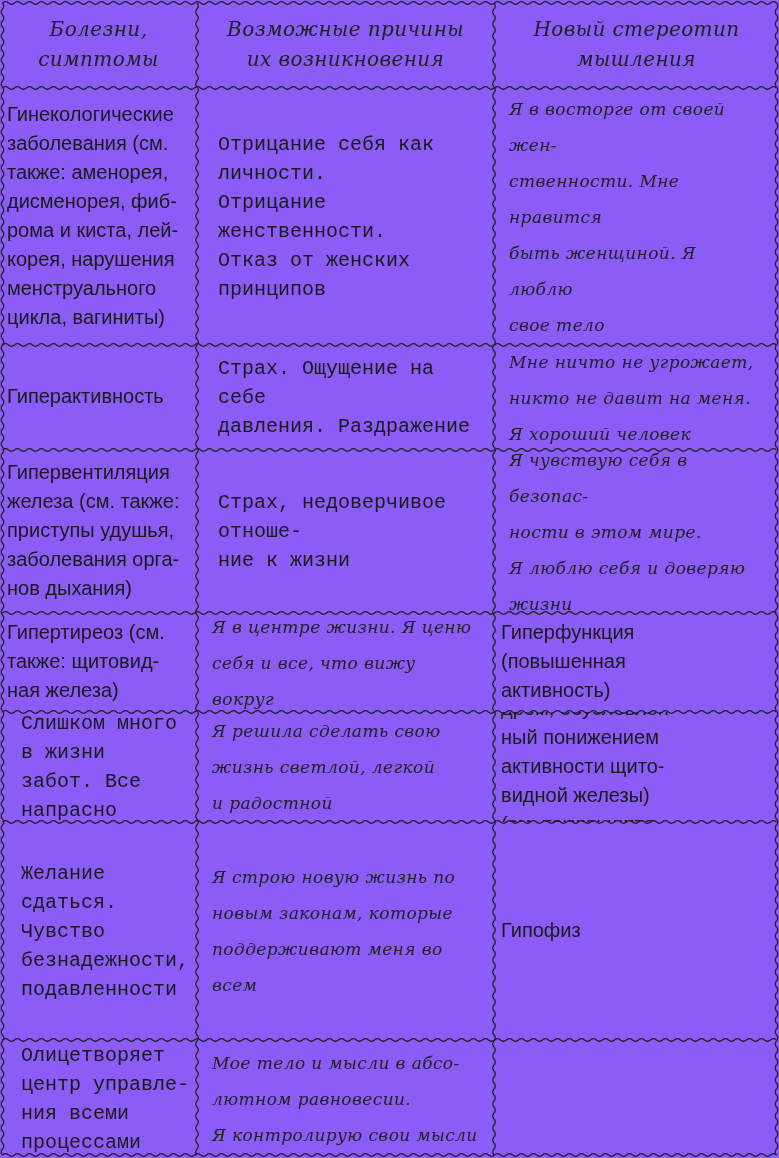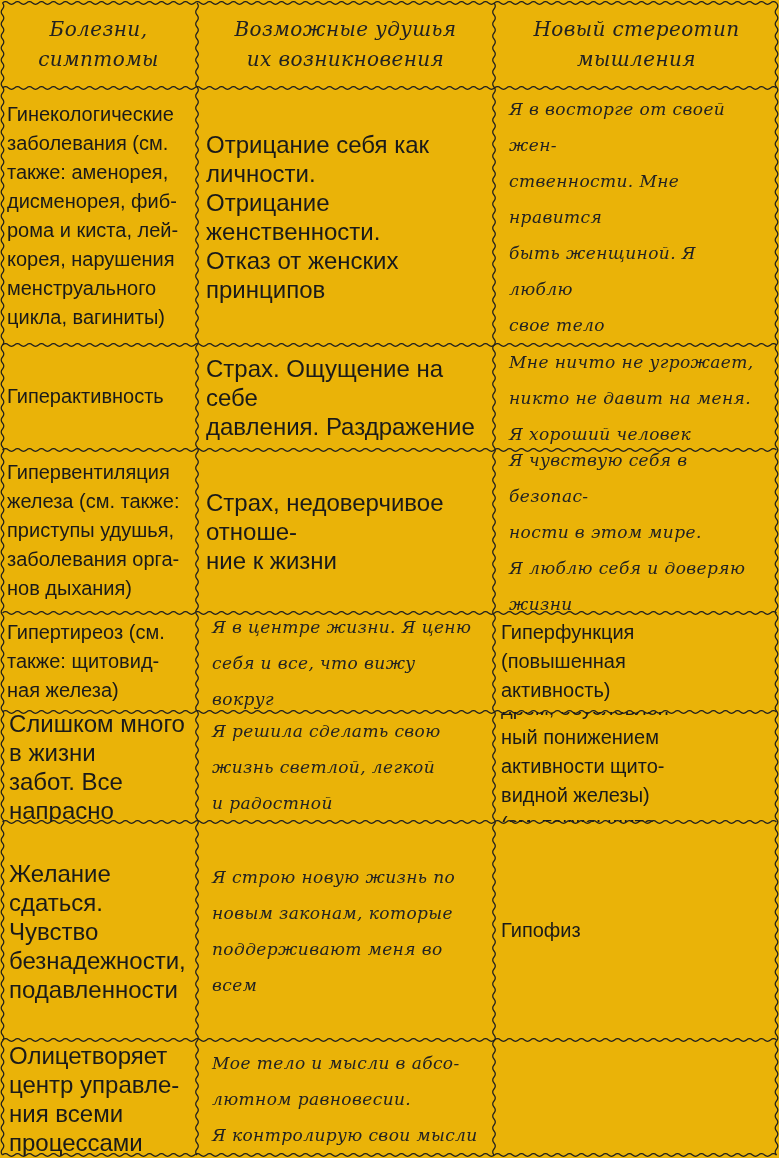--- a/index.html
+++ b/index.html
@@ -1,20 +1,20 @@
 <!DOCTYPE html>
 <html><head>
 <meta charset="utf-8">
 <style>
   html, body { margin: 0; padding: 0; background: #ffffff; }
   .page {
     position: relative;
     width: 779px;
     height: 1158px;
-    background: #eab308;
+    background: #8b5cf6;
     overflow: hidden;
   }
   #borders {
     position: absolute;
     left: 0; top: 0;
     width: 779px; height: 1158px;
     z-index: 0;
   }
   .grid {
     position: absolute;
@@ -34,24 +34,24 @@
     overflow: hidden;
   }
   
   .c0 {
     font-family: "Liberation Sans", sans-serif;
     font-size: 20px;
     line-height: 29px;
     padding: 4px 2px 6px 7px;
   }
   .c1 {
-    font-family: Liberation Sans, sans-serif;
-    font-size: 24px;
+    font-family: Liberation Mono, monospace;
+    font-size: 20px;
     line-height: 29px;
-    padding: 6px 4px 6px 9px;
+    padding: 6px 4px 6px 21px;
   }
   
   .c2 {
     font-family: "DejaVu Serif", serif;
     font-style: italic;
     font-size: 17px;
     line-height: 36px;
     letter-spacing: 0.4px;
     padding: 6px 16px 6px 15px;
     color: #222222;
@@ -84,21 +84,21 @@
       <path d="M 2.5 1040 q 3 -2.6 6 0 q 3 2.6 6 0 q 3 -2.6 6 0 q 3 2.6 6 0 q 3 -2.6 6 0 q 3 2.6 6 0 q 3 -2.6 6 0 q 3 2.6 6 0 q 3 -2.6 6 0 q 3 2.6 6 0 q 3 -2.6 6 0 q 3 2.6 6 0 q 3 -2.6 6 0 q 3 2.6 6 0 q 3 -2.6 6 0 q 3 2.6 6 0 q 3 -2.6 6 0 q 3 2.6 6 0 q 3 -2.6 6 0 q 3 2.6 6 0 q 3 -2.6 6 0 q 3 2.6 6 0 q 3 -2.6 6 0 q 3 2.6 6 0 q 3 -2.6 6 0 q 3 2.6 6 0 q 3 -2.6 6 0 q 3 2.6 6 0 q 3 -2.6 6 0 q 3 2.6 6 0 q 3 -2.6 6 0 q 3 2.6 6 0 q 3 -2.6 6 0 q 3 2.6 6 0 q 3 -2.6 6 0 q 3 2.6 6 0 q 3 -2.6 6 0 q 3 2.6 6 0 q 3 -2.6 6 0 q 3 2.6 6 0 q 3 -2.6 6 0 q 3 2.6 6 0 q 3 -2.6 6 0 q 3 2.6 6 0 q 3 -2.6 6 0 q 3 2.6 6 0 q 3 -2.6 6 0 q 3 2.6 6 0 q 3 -2.6 6 0 q 3 2.6 6 0 q 3 -2.6 6 0 q 3 2.6 6 0 q 3 -2.6 6 0 q 3 2.6 6 0 q 3 -2.6 6 0 q 3 2.6 6 0 q 3 -2.6 6 0 q 3 2.6 6 0 q 3 -2.6 6 0 q 3 2.6 6 0 q 3 -2.6 6 0 q 3 2.6 6 0 q 3 -2.6 6 0 q 3 2.6 6 0 q 3 -2.6 6 0 q 3 2.6 6 0 q 3 -2.6 6 0 q 3 2.6 6 0 q 3 -2.6 6 0 q 3 2.6 6 0 q 3 -2.6 6 0 q 3 2.6 6 0 q 3 -2.6 6 0 q 3 2.6 6 0 q 3 -2.6 6 0 q 3 2.6 6 0 q 3 -2.6 6 0 q 3 2.6 6 0 q 3 -2.6 6 0 q 3 2.6 6 0 q 3 -2.6 6 0 q 3 2.6 6 0 q 3 -2.6 6 0 q 3 2.6 6 0 q 3 -2.6 6 0 q 3 2.6 6 0 q 3 -2.6 6 0 q 3 2.6 6 0 q 3 -2.6 6 0 q 3 2.6 6 0 q 3 -2.6 6 0 q 3 2.6 6 0 q 3 -2.6 6 0 q 3 2.6 6 0 q 3 -2.6 6 0 q 3 2.6 6 0 q 3 -2.6 6 0 q 3 2.6 6 0 q 3 -2.6 6 0 q 3 2.6 6 0 q 3 -2.6 6 0 q 3 2.6 6 0 q 3 -2.6 6 0 q 3 2.6 6 0 q 3 -2.6 6 0 q 3 2.6 6 0 q 3 -2.6 6 0 q 3 2.6 6 0 q 3 -2.6 6 0 q 3 2.6 6 0 q 3 -2.6 6 0 q 3 2.6 6 0 q 3 -2.6 6 0 q 3 2.6 6 0 q 3 -2.6 6 0 q 3 2.6 6 0 q 3 -2.6 6 0 q 3 2.6 6 0 q 3 -2.6 6 0 q 3 2.6 6 0 q 3 -2.6 6 0 q 3 2.6 6 0 q 3 -2.6 6 0 q 3 2.6 6 0 q 3 -2.6 6 0 q 3 2.6 6 0 q 3 -2.6 6 0 q 3 2.6 6 0 q 3 -2.6 6 0" fill="none" stroke="#1f1f1f" stroke-width="1.2"></path>
       <path d="M 2.5 1155 q 3 -2.6 6 0 q 3 2.6 6 0 q 3 -2.6 6 0 q 3 2.6 6 0 q 3 -2.6 6 0 q 3 2.6 6 0 q 3 -2.6 6 0 q 3 2.6 6 0 q 3 -2.6 6 0 q 3 2.6 6 0 q 3 -2.6 6 0 q 3 2.6 6 0 q 3 -2.6 6 0 q 3 2.6 6 0 q 3 -2.6 6 0 q 3 2.6 6 0 q 3 -2.6 6 0 q 3 2.6 6 0 q 3 -2.6 6 0 q 3 2.6 6 0 q 3 -2.6 6 0 q 3 2.6 6 0 q 3 -2.6 6 0 q 3 2.6 6 0 q 3 -2.6 6 0 q 3 2.6 6 0 q 3 -2.6 6 0 q 3 2.6 6 0 q 3 -2.6 6 0 q 3 2.6 6 0 q 3 -2.6 6 0 q 3 2.6 6 0 q 3 -2.6 6 0 q 3 2.6 6 0 q 3 -2.6 6 0 q 3 2.6 6 0 q 3 -2.6 6 0 q 3 2.6 6 0 q 3 -2.6 6 0 q 3 2.6 6 0 q 3 -2.6 6 0 q 3 2.6 6 0 q 3 -2.6 6 0 q 3 2.6 6 0 q 3 -2.6 6 0 q 3 2.6 6 0 q 3 -2.6 6 0 q 3 2.6 6 0 q 3 -2.6 6 0 q 3 2.6 6 0 q 3 -2.6 6 0 q 3 2.6 6 0 q 3 -2.6 6 0 q 3 2.6 6 0 q 3 -2.6 6 0 q 3 2.6 6 0 q 3 -2.6 6 0 q 3 2.6 6 0 q 3 -2.6 6 0 q 3 2.6 6 0 q 3 -2.6 6 0 q 3 2.6 6 0 q 3 -2.6 6 0 q 3 2.6 6 0 q 3 -2.6 6 0 q 3 2.6 6 0 q 3 -2.6 6 0 q 3 2.6 6 0 q 3 -2.6 6 0 q 3 2.6 6 0 q 3 -2.6 6 0 q 3 2.6 6 0 q 3 -2.6 6 0 q 3 2.6 6 0 q 3 -2.6 6 0 q 3 2.6 6 0 q 3 -2.6 6 0 q 3 2.6 6 0 q 3 -2.6 6 0 q 3 2.6 6 0 q 3 -2.6 6 0 q 3 2.6 6 0 q 3 -2.6 6 0 q 3 2.6 6 0 q 3 -2.6 6 0 q 3 2.6 6 0 q 3 -2.6 6 0 q 3 2.6 6 0 q 3 -2.6 6 0 q 3 2.6 6 0 q 3 -2.6 6 0 q 3 2.6 6 0 q 3 -2.6 6 0 q 3 2.6 6 0 q 3 -2.6 6 0 q 3 2.6 6 0 q 3 -2.6 6 0 q 3 2.6 6 0 q 3 -2.6 6 0 q 3 2.6 6 0 q 3 -2.6 6 0 q 3 2.6 6 0 q 3 -2.6 6 0 q 3 2.6 6 0 q 3 -2.6 6 0 q 3 2.6 6 0 q 3 -2.6 6 0 q 3 2.6 6 0 q 3 -2.6 6 0 q 3 2.6 6 0 q 3 -2.6 6 0 q 3 2.6 6 0 q 3 -2.6 6 0 q 3 2.6 6 0 q 3 -2.6 6 0 q 3 2.6 6 0 q 3 -2.6 6 0 q 3 2.6 6 0 q 3 -2.6 6 0 q 3 2.6 6 0 q 3 -2.6 6 0 q 3 2.6 6 0 q 3 -2.6 6 0 q 3 2.6 6 0 q 3 -2.6 6 0 q 3 2.6 6 0 q 3 -2.6 6 0 q 3 2.6 6 0 q 3 -2.6 6 0" fill="none" stroke="#1f1f1f" stroke-width="1.2"></path>
       <path d="M 2.5 3 q 2.6 3 0 6 q -2.6 3 0 6 q 2.6 3 0 6 q -2.6 3 0 6 q 2.6 3 0 6 q -2.6 3 0 6 q 2.6 3 0 6 q -2.6 3 0 6 q 2.6 3 0 6 q -2.6 3 0 6 q 2.6 3 0 6 q -2.6 3 0 6 q 2.6 3 0 6 q -2.6 3 0 6 q 2.6 3 0 6 q -2.6 3 0 6 q 2.6 3 0 6 q -2.6 3 0 6 q 2.6 3 0 6 q -2.6 3 0 6 q 2.6 3 0 6 q -2.6 3 0 6 q 2.6 3 0 6 q -2.6 3 0 6 q 2.6 3 0 6 q -2.6 3 0 6 q 2.6 3 0 6 q -2.6 3 0 6 q 2.6 3 0 6 q -2.6 3 0 6 q 2.6 3 0 6 q -2.6 3 0 6 q 2.6 3 0 6 q -2.6 3 0 6 q 2.6 3 0 6 q -2.6 3 0 6 q 2.6 3 0 6 q -2.6 3 0 6 q 2.6 3 0 6 q -2.6 3 0 6 q 2.6 3 0 6 q -2.6 3 0 6 q 2.6 3 0 6 q -2.6 3 0 6 q 2.6 3 0 6 q -2.6 3 0 6 q 2.6 3 0 6 q -2.6 3 0 6 q 2.6 3 0 6 q -2.6 3 0 6 q 2.6 3 0 6 q -2.6 3 0 6 q 2.6 3 0 6 q -2.6 3 0 6 q 2.6 3 0 6 q -2.6 3 0 6 q 2.6 3 0 6 q -2.6 3 0 6 q 2.6 3 0 6 q -2.6 3 0 6 q 2.6 3 0 6 q -2.6 3 0 6 q 2.6 3 0 6 q -2.6 3 0 6 q 2.6 3 0 6 q -2.6 3 0 6 q 2.6 3 0 6 q -2.6 3 0 6 q 2.6 3 0 6 q -2.6 3 0 6 q 2.6 3 0 6 q -2.6 3 0 6 q 2.6 3 0 6 q -2.6 3 0 6 q 2.6 3 0 6 q -2.6 3 0 6 q 2.6 3 0 6 q -2.6 3 0 6 q 2.6 3 0 6 q -2.6 3 0 6 q 2.6 3 0 6 q -2.6 3 0 6 q 2.6 3 0 6 q -2.6 3 0 6 q 2.6 3 0 6 q -2.6 3 0 6 q 2.6 3 0 6 q -2.6 3 0 6 q 2.6 3 0 6 q -2.6 3 0 6 q 2.6 3 0 6 q -2.6 3 0 6 q 2.6 3 0 6 q -2.6 3 0 6 q 2.6 3 0 6 q -2.6 3 0 6 q 2.6 3 0 6 q -2.6 3 0 6 q 2.6 3 0 6 q -2.6 3 0 6 q 2.6 3 0 6 q -2.6 3 0 6 q 2.6 3 0 6 q -2.6 3 0 6 q 2.6 3 0 6 q -2.6 3 0 6 q 2.6 3 0 6 q -2.6 3 0 6 q 2.6 3 0 6 q -2.6 3 0 6 q 2.6 3 0 6 q -2.6 3 0 6 q 2.6 3 0 6 q -2.6 3 0 6 q 2.6 3 0 6 q -2.6 3 0 6 q 2.6 3 0 6 q -2.6 3 0 6 q 2.6 3 0 6 q -2.6 3 0 6 q 2.6 3 0 6 q -2.6 3 0 6 q 2.6 3 0 6 q -2.6 3 0 6 q 2.6 3 0 6 q -2.6 3 0 6 q 2.6 3 0 6 q -2.6 3 0 6 q 2.6 3 0 6 q -2.6 3 0 6 q 2.6 3 0 6 q -2.6 3 0 6 q 2.6 3 0 6 q -2.6 3 0 6 q 2.6 3 0 6 q -2.6 3 0 6 q 2.6 3 0 6 q -2.6 3 0 6 q 2.6 3 0 6 q -2.6 3 0 6 q 2.6 3 0 6 q -2.6 3 0 6 q 2.6 3 0 6 q -2.6 3 0 6 q 2.6 3 0 6 q -2.6 3 0 6 q 2.6 3 0 6 q -2.6 3 0 6 q 2.6 3 0 6 q -2.6 3 0 6 q 2.6 3 0 6 q -2.6 3 0 6 q 2.6 3 0 6 q -2.6 3 0 6 q 2.6 3 0 6 q -2.6 3 0 6 q 2.6 3 0 6 q -2.6 3 0 6 q 2.6 3 0 6 q -2.6 3 0 6 q 2.6 3 0 6 q -2.6 3 0 6 q 2.6 3 0 6 q -2.6 3 0 6 q 2.6 3 0 6 q -2.6 3 0 6 q 2.6 3 0 6 q -2.6 3 0 6 q 2.6 3 0 6 q -2.6 3 0 6 q 2.6 3 0 6 q -2.6 3 0 6 q 2.6 3 0 6 q -2.6 3 0 6 q 2.6 3 0 6 q -2.6 3 0 6 q 2.6 3 0 6 q -2.6 3 0 6 q 2.6 3 0 6 q -2.6 3 0 6 q 2.6 3 0 6 q -2.6 3 0 6 q 2.6 3 0 6 q -2.6 3 0 6 q 2.6 3 0 6 q -2.6 3 0 6 q 2.6 3 0 6 q -2.6 3 0 6 q 2.6 3 0 6 q -2.6 3 0 6 q 2.6 3 0 6 q -2.6 3 0 6" fill="none" stroke="#1f1f1f" stroke-width="1.2"></path>
       <path d="M 197 3 q 2.6 3 0 6 q -2.6 3 0 6 q 2.6 3 0 6 q -2.6 3 0 6 q 2.6 3 0 6 q -2.6 3 0 6 q 2.6 3 0 6 q -2.6 3 0 6 q 2.6 3 0 6 q -2.6 3 0 6 q 2.6 3 0 6 q -2.6 3 0 6 q 2.6 3 0 6 q -2.6 3 0 6 q 2.6 3 0 6 q -2.6 3 0 6 q 2.6 3 0 6 q -2.6 3 0 6 q 2.6 3 0 6 q -2.6 3 0 6 q 2.6 3 0 6 q -2.6 3 0 6 q 2.6 3 0 6 q -2.6 3 0 6 q 2.6 3 0 6 q -2.6 3 0 6 q 2.6 3 0 6 q -2.6 3 0 6 q 2.6 3 0 6 q -2.6 3 0 6 q 2.6 3 0 6 q -2.6 3 0 6 q 2.6 3 0 6 q -2.6 3 0 6 q 2.6 3 0 6 q -2.6 3 0 6 q 2.6 3 0 6 q -2.6 3 0 6 q 2.6 3 0 6 q -2.6 3 0 6 q 2.6 3 0 6 q -2.6 3 0 6 q 2.6 3 0 6 q -2.6 3 0 6 q 2.6 3 0 6 q -2.6 3 0 6 q 2.6 3 0 6 q -2.6 3 0 6 q 2.6 3 0 6 q -2.6 3 0 6 q 2.6 3 0 6 q -2.6 3 0 6 q 2.6 3 0 6 q -2.6 3 0 6 q 2.6 3 0 6 q -2.6 3 0 6 q 2.6 3 0 6 q -2.6 3 0 6 q 2.6 3 0 6 q -2.6 3 0 6 q 2.6 3 0 6 q -2.6 3 0 6 q 2.6 3 0 6 q -2.6 3 0 6 q 2.6 3 0 6 q -2.6 3 0 6 q 2.6 3 0 6 q -2.6 3 0 6 q 2.6 3 0 6 q -2.6 3 0 6 q 2.6 3 0 6 q -2.6 3 0 6 q 2.6 3 0 6 q -2.6 3 0 6 q 2.6 3 0 6 q -2.6 3 0 6 q 2.6 3 0 6 q -2.6 3 0 6 q 2.6 3 0 6 q -2.6 3 0 6 q 2.6 3 0 6 q -2.6 3 0 6 q 2.6 3 0 6 q -2.6 3 0 6 q 2.6 3 0 6 q -2.6 3 0 6 q 2.6 3 0 6 q -2.6 3 0 6 q 2.6 3 0 6 q -2.6 3 0 6 q 2.6 3 0 6 q -2.6 3 0 6 q 2.6 3 0 6 q -2.6 3 0 6 q 2.6 3 0 6 q -2.6 3 0 6 q 2.6 3 0 6 q -2.6 3 0 6 q 2.6 3 0 6 q -2.6 3 0 6 q 2.6 3 0 6 q -2.6 3 0 6 q 2.6 3 0 6 q -2.6 3 0 6 q 2.6 3 0 6 q -2.6 3 0 6 q 2.6 3 0 6 q -2.6 3 0 6 q 2.6 3 0 6 q -2.6 3 0 6 q 2.6 3 0 6 q -2.6 3 0 6 q 2.6 3 0 6 q -2.6 3 0 6 q 2.6 3 0 6 q -2.6 3 0 6 q 2.6 3 0 6 q -2.6 3 0 6 q 2.6 3 0 6 q -2.6 3 0 6 q 2.6 3 0 6 q -2.6 3 0 6 q 2.6 3 0 6 q -2.6 3 0 6 q 2.6 3 0 6 q -2.6 3 0 6 q 2.6 3 0 6 q -2.6 3 0 6 q 2.6 3 0 6 q -2.6 3 0 6 q 2.6 3 0 6 q -2.6 3 0 6 q 2.6 3 0 6 q -2.6 3 0 6 q 2.6 3 0 6 q -2.6 3 0 6 q 2.6 3 0 6 q -2.6 3 0 6 q 2.6 3 0 6 q -2.6 3 0 6 q 2.6 3 0 6 q -2.6 3 0 6 q 2.6 3 0 6 q -2.6 3 0 6 q 2.6 3 0 6 q -2.6 3 0 6 q 2.6 3 0 6 q -2.6 3 0 6 q 2.6 3 0 6 q -2.6 3 0 6 q 2.6 3 0 6 q -2.6 3 0 6 q 2.6 3 0 6 q -2.6 3 0 6 q 2.6 3 0 6 q -2.6 3 0 6 q 2.6 3 0 6 q -2.6 3 0 6 q 2.6 3 0 6 q -2.6 3 0 6 q 2.6 3 0 6 q -2.6 3 0 6 q 2.6 3 0 6 q -2.6 3 0 6 q 2.6 3 0 6 q -2.6 3 0 6 q 2.6 3 0 6 q -2.6 3 0 6 q 2.6 3 0 6 q -2.6 3 0 6 q 2.6 3 0 6 q -2.6 3 0 6 q 2.6 3 0 6 q -2.6 3 0 6 q 2.6 3 0 6 q -2.6 3 0 6 q 2.6 3 0 6 q -2.6 3 0 6 q 2.6 3 0 6 q -2.6 3 0 6 q 2.6 3 0 6 q -2.6 3 0 6 q 2.6 3 0 6 q -2.6 3 0 6 q 2.6 3 0 6 q -2.6 3 0 6 q 2.6 3 0 6 q -2.6 3 0 6 q 2.6 3 0 6 q -2.6 3 0 6 q 2.6 3 0 6 q -2.6 3 0 6" fill="none" stroke="#1f1f1f" stroke-width="1.2"></path>
       <path d="M 494 3 q 2.6 3 0 6 q -2.6 3 0 6 q 2.6 3 0 6 q -2.6 3 0 6 q 2.6 3 0 6 q -2.6 3 0 6 q 2.6 3 0 6 q -2.6 3 0 6 q 2.6 3 0 6 q -2.6 3 0 6 q 2.6 3 0 6 q -2.6 3 0 6 q 2.6 3 0 6 q -2.6 3 0 6 q 2.6 3 0 6 q -2.6 3 0 6 q 2.6 3 0 6 q -2.6 3 0 6 q 2.6 3 0 6 q -2.6 3 0 6 q 2.6 3 0 6 q -2.6 3 0 6 q 2.6 3 0 6 q -2.6 3 0 6 q 2.6 3 0 6 q -2.6 3 0 6 q 2.6 3 0 6 q -2.6 3 0 6 q 2.6 3 0 6 q -2.6 3 0 6 q 2.6 3 0 6 q -2.6 3 0 6 q 2.6 3 0 6 q -2.6 3 0 6 q 2.6 3 0 6 q -2.6 3 0 6 q 2.6 3 0 6 q -2.6 3 0 6 q 2.6 3 0 6 q -2.6 3 0 6 q 2.6 3 0 6 q -2.6 3 0 6 q 2.6 3 0 6 q -2.6 3 0 6 q 2.6 3 0 6 q -2.6 3 0 6 q 2.6 3 0 6 q -2.6 3 0 6 q 2.6 3 0 6 q -2.6 3 0 6 q 2.6 3 0 6 q -2.6 3 0 6 q 2.6 3 0 6 q -2.6 3 0 6 q 2.6 3 0 6 q -2.6 3 0 6 q 2.6 3 0 6 q -2.6 3 0 6 q 2.6 3 0 6 q -2.6 3 0 6 q 2.6 3 0 6 q -2.6 3 0 6 q 2.6 3 0 6 q -2.6 3 0 6 q 2.6 3 0 6 q -2.6 3 0 6 q 2.6 3 0 6 q -2.6 3 0 6 q 2.6 3 0 6 q -2.6 3 0 6 q 2.6 3 0 6 q -2.6 3 0 6 q 2.6 3 0 6 q -2.6 3 0 6 q 2.6 3 0 6 q -2.6 3 0 6 q 2.6 3 0 6 q -2.6 3 0 6 q 2.6 3 0 6 q -2.6 3 0 6 q 2.6 3 0 6 q -2.6 3 0 6 q 2.6 3 0 6 q -2.6 3 0 6 q 2.6 3 0 6 q -2.6 3 0 6 q 2.6 3 0 6 q -2.6 3 0 6 q 2.6 3 0 6 q -2.6 3 0 6 q 2.6 3 0 6 q -2.6 3 0 6 q 2.6 3 0 6 q -2.6 3 0 6 q 2.6 3 0 6 q -2.6 3 0 6 q 2.6 3 0 6 q -2.6 3 0 6 q 2.6 3 0 6 q -2.6 3 0 6 q 2.6 3 0 6 q -2.6 3 0 6 q 2.6 3 0 6 q -2.6 3 0 6 q 2.6 3 0 6 q -2.6 3 0 6 q 2.6 3 0 6 q -2.6 3 0 6 q 2.6 3 0 6 q -2.6 3 0 6 q 2.6 3 0 6 q -2.6 3 0 6 q 2.6 3 0 6 q -2.6 3 0 6 q 2.6 3 0 6 q -2.6 3 0 6 q 2.6 3 0 6 q -2.6 3 0 6 q 2.6 3 0 6 q -2.6 3 0 6 q 2.6 3 0 6 q -2.6 3 0 6 q 2.6 3 0 6 q -2.6 3 0 6 q 2.6 3 0 6 q -2.6 3 0 6 q 2.6 3 0 6 q -2.6 3 0 6 q 2.6 3 0 6 q -2.6 3 0 6 q 2.6 3 0 6 q -2.6 3 0 6 q 2.6 3 0 6 q -2.6 3 0 6 q 2.6 3 0 6 q -2.6 3 0 6 q 2.6 3 0 6 q -2.6 3 0 6 q 2.6 3 0 6 q -2.6 3 0 6 q 2.6 3 0 6 q -2.6 3 0 6 q 2.6 3 0 6 q -2.6 3 0 6 q 2.6 3 0 6 q -2.6 3 0 6 q 2.6 3 0 6 q -2.6 3 0 6 q 2.6 3 0 6 q -2.6 3 0 6 q 2.6 3 0 6 q -2.6 3 0 6 q 2.6 3 0 6 q -2.6 3 0 6 q 2.6 3 0 6 q -2.6 3 0 6 q 2.6 3 0 6 q -2.6 3 0 6 q 2.6 3 0 6 q -2.6 3 0 6 q 2.6 3 0 6 q -2.6 3 0 6 q 2.6 3 0 6 q -2.6 3 0 6 q 2.6 3 0 6 q -2.6 3 0 6 q 2.6 3 0 6 q -2.6 3 0 6 q 2.6 3 0 6 q -2.6 3 0 6 q 2.6 3 0 6 q -2.6 3 0 6 q 2.6 3 0 6 q -2.6 3 0 6 q 2.6 3 0 6 q -2.6 3 0 6 q 2.6 3 0 6 q -2.6 3 0 6 q 2.6 3 0 6 q -2.6 3 0 6 q 2.6 3 0 6 q -2.6 3 0 6 q 2.6 3 0 6 q -2.6 3 0 6 q 2.6 3 0 6 q -2.6 3 0 6 q 2.6 3 0 6 q -2.6 3 0 6 q 2.6 3 0 6 q -2.6 3 0 6 q 2.6 3 0 6 q -2.6 3 0 6" fill="none" stroke="#1f1f1f" stroke-width="1.2"></path>
       <path d="M 776.5 3 q 2.6 3 0 6 q -2.6 3 0 6 q 2.6 3 0 6 q -2.6 3 0 6 q 2.6 3 0 6 q -2.6 3 0 6 q 2.6 3 0 6 q -2.6 3 0 6 q 2.6 3 0 6 q -2.6 3 0 6 q 2.6 3 0 6 q -2.6 3 0 6 q 2.6 3 0 6 q -2.6 3 0 6 q 2.6 3 0 6 q -2.6 3 0 6 q 2.6 3 0 6 q -2.6 3 0 6 q 2.6 3 0 6 q -2.6 3 0 6 q 2.6 3 0 6 q -2.6 3 0 6 q 2.6 3 0 6 q -2.6 3 0 6 q 2.6 3 0 6 q -2.6 3 0 6 q 2.6 3 0 6 q -2.6 3 0 6 q 2.6 3 0 6 q -2.6 3 0 6 q 2.6 3 0 6 q -2.6 3 0 6 q 2.6 3 0 6 q -2.6 3 0 6 q 2.6 3 0 6 q -2.6 3 0 6 q 2.6 3 0 6 q -2.6 3 0 6 q 2.6 3 0 6 q -2.6 3 0 6 q 2.6 3 0 6 q -2.6 3 0 6 q 2.6 3 0 6 q -2.6 3 0 6 q 2.6 3 0 6 q -2.6 3 0 6 q 2.6 3 0 6 q -2.6 3 0 6 q 2.6 3 0 6 q -2.6 3 0 6 q 2.6 3 0 6 q -2.6 3 0 6 q 2.6 3 0 6 q -2.6 3 0 6 q 2.6 3 0 6 q -2.6 3 0 6 q 2.6 3 0 6 q -2.6 3 0 6 q 2.6 3 0 6 q -2.6 3 0 6 q 2.6 3 0 6 q -2.6 3 0 6 q 2.6 3 0 6 q -2.6 3 0 6 q 2.6 3 0 6 q -2.6 3 0 6 q 2.6 3 0 6 q -2.6 3 0 6 q 2.6 3 0 6 q -2.6 3 0 6 q 2.6 3 0 6 q -2.6 3 0 6 q 2.6 3 0 6 q -2.6 3 0 6 q 2.6 3 0 6 q -2.6 3 0 6 q 2.6 3 0 6 q -2.6 3 0 6 q 2.6 3 0 6 q -2.6 3 0 6 q 2.6 3 0 6 q -2.6 3 0 6 q 2.6 3 0 6 q -2.6 3 0 6 q 2.6 3 0 6 q -2.6 3 0 6 q 2.6 3 0 6 q -2.6 3 0 6 q 2.6 3 0 6 q -2.6 3 0 6 q 2.6 3 0 6 q -2.6 3 0 6 q 2.6 3 0 6 q -2.6 3 0 6 q 2.6 3 0 6 q -2.6 3 0 6 q 2.6 3 0 6 q -2.6 3 0 6 q 2.6 3 0 6 q -2.6 3 0 6 q 2.6 3 0 6 q -2.6 3 0 6 q 2.6 3 0 6 q -2.6 3 0 6 q 2.6 3 0 6 q -2.6 3 0 6 q 2.6 3 0 6 q -2.6 3 0 6 q 2.6 3 0 6 q -2.6 3 0 6 q 2.6 3 0 6 q -2.6 3 0 6 q 2.6 3 0 6 q -2.6 3 0 6 q 2.6 3 0 6 q -2.6 3 0 6 q 2.6 3 0 6 q -2.6 3 0 6 q 2.6 3 0 6 q -2.6 3 0 6 q 2.6 3 0 6 q -2.6 3 0 6 q 2.6 3 0 6 q -2.6 3 0 6 q 2.6 3 0 6 q -2.6 3 0 6 q 2.6 3 0 6 q -2.6 3 0 6 q 2.6 3 0 6 q -2.6 3 0 6 q 2.6 3 0 6 q -2.6 3 0 6 q 2.6 3 0 6 q -2.6 3 0 6 q 2.6 3 0 6 q -2.6 3 0 6 q 2.6 3 0 6 q -2.6 3 0 6 q 2.6 3 0 6 q -2.6 3 0 6 q 2.6 3 0 6 q -2.6 3 0 6 q 2.6 3 0 6 q -2.6 3 0 6 q 2.6 3 0 6 q -2.6 3 0 6 q 2.6 3 0 6 q -2.6 3 0 6 q 2.6 3 0 6 q -2.6 3 0 6 q 2.6 3 0 6 q -2.6 3 0 6 q 2.6 3 0 6 q -2.6 3 0 6 q 2.6 3 0 6 q -2.6 3 0 6 q 2.6 3 0 6 q -2.6 3 0 6 q 2.6 3 0 6 q -2.6 3 0 6 q 2.6 3 0 6 q -2.6 3 0 6 q 2.6 3 0 6 q -2.6 3 0 6 q 2.6 3 0 6 q -2.6 3 0 6 q 2.6 3 0 6 q -2.6 3 0 6 q 2.6 3 0 6 q -2.6 3 0 6 q 2.6 3 0 6 q -2.6 3 0 6 q 2.6 3 0 6 q -2.6 3 0 6 q 2.6 3 0 6 q -2.6 3 0 6 q 2.6 3 0 6 q -2.6 3 0 6 q 2.6 3 0 6 q -2.6 3 0 6 q 2.6 3 0 6 q -2.6 3 0 6 q 2.6 3 0 6 q -2.6 3 0 6 q 2.6 3 0 6 q -2.6 3 0 6 q 2.6 3 0 6 q -2.6 3 0 6 q 2.6 3 0 6 q -2.6 3 0 6 q 2.6 3 0 6 q -2.6 3 0 6" fill="none" stroke="#1f1f1f" stroke-width="1.2"></path>
     </svg>
   <div class="grid" id="grid">
       <div class="cell head c0">Болезни,
 симптомы</div>
-      <div class="cell head c1">Возможные удушья
+      <div class="cell head c1">Возможные причины
 их возникновения</div>
       <div class="cell head c2">Новый стереотип
 мышления</div>
       <div class="cell c0">Гинекологические
 заболевания (см.
 также: аменорея,
 дисменорея, фиб-
 рома и киста, лей-
 корея, нарушения
 менструального

